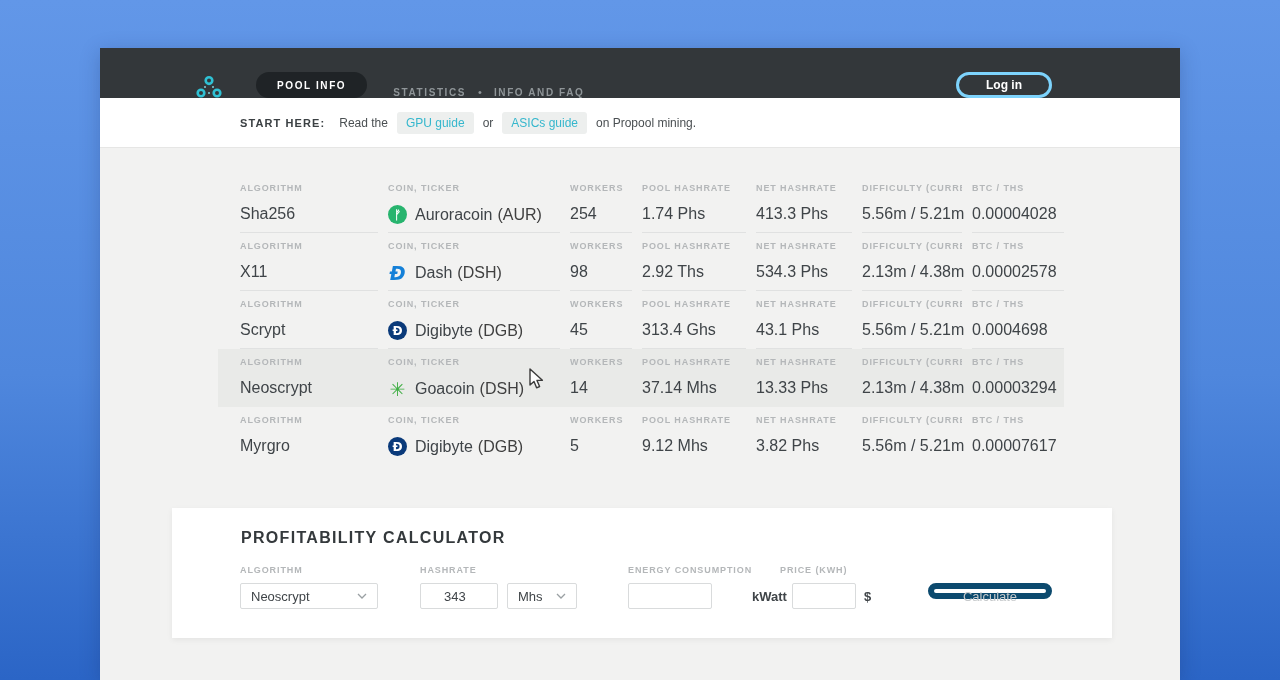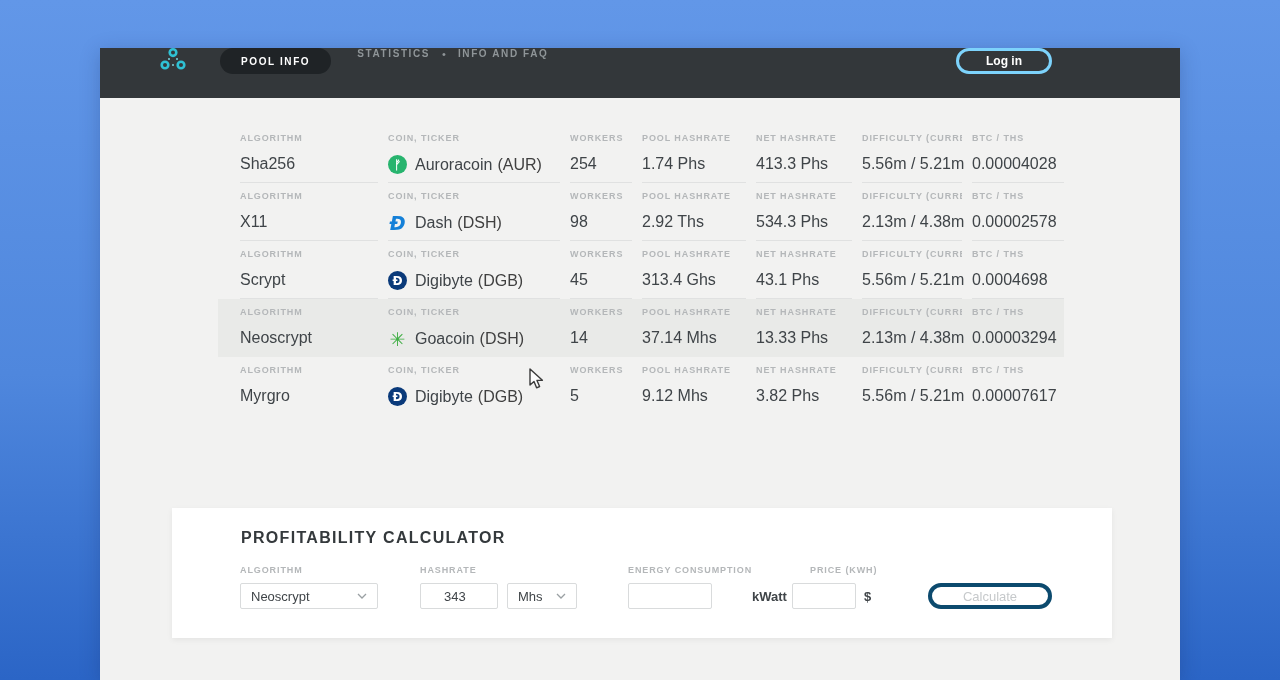--- a/index.html
+++ b/index.html
@@ -9,22 +9,22 @@
     background:linear-gradient(180deg,#6297e8 0%,#4f87dd 55%,#2b65c6 100%);
     position:relative;
   }
   .page {
     position:absolute; left:100px; top:48px; width:1080px; height:632px;
     background:#f2f2f1; box-shadow:0 4px 18px rgba(20,40,90,.25);
   }
 
   
   .header {
-    height:50px; background:#33373a; display:flex; align-items:flex-start;
-    padding-left:60px;
+    height:50px; background:#33373a; display:flex; align-items:flex-end;
+    padding-left:96px;
   }
   .logo { width:26px; height:22px; margin-right:34px; flex:none; }
   .nav-pill {
     background:#1f2326; color:#fff; border-radius:14px; height:26px;
     display:flex; align-items:center; padding:0 21px;
     font-size:10px; font-weight:bold; letter-spacing:1.6px; cursor:pointer;
   }
   .nav-link {
     color:#8f9598; font-size:10px; font-weight:bold; letter-spacing:1.6px;
     margin-left:26px; cursor:pointer;
@@ -92,22 +92,22 @@
   }
   .box {
     position:absolute; top:75px; height:26px; background:#fff;
     border:1px solid #d9dbdc; border-radius:2px;
     font-size:13px; color:#3f4448;
   }
   .select { display:flex; align-items:center; justify-content:space-between; padding:0 10px; cursor:pointer; }
   input.box { padding:0 23px; outline:none; }
   .unit-txt { position:absolute; top:81px; font-size:13px; font-weight:bold; color:#3f4448; }
   .calc-btn {
-    position:absolute; left:756px; top:75px; width:124px; height:26px;
-    border:4px solid #0c4a6e; border-radius:13px; background:#fff;
+    position:absolute; left:756px; top:75px; width:124px; height:16px;
+    border:6px solid #0c4a6e; border-radius:13px; background:#fff;
     color:#c6c9cb; font-size:13px; cursor:pointer;
   }
 </style>
 </head>
 <body>
 
 <div class="page">
 
   <div class="header">
     <svg class="logo" viewBox="0 0 26 22">
@@ -118,20 +118,28 @@
       <circle cx="17" cy="11" r="1" fill="#7ad3de"></circle>
       <circle cx="13" cy="17" r="1" fill="#7ad3de"></circle>
     </svg>
     <div class="nav-pill">POOL INFO</div>
     <div class="nav-link">STATISTICS</div>
     <div class="nav-dot">•</div>
     <div class="nav-link">INFO AND FAQ</div>
     <button class="login-btn">Log in</button>
   </div>
 
+  <div class="startbar">
+    <span class="start-label">START HERE:</span>
+    <span class="start-text">Read the</span>
+    <span class="guide-chip">GPU guide</span>
+    <span class="start-text">or</span>
+    <span class="guide-chip">ASICs guide</span>
+    <span class="start-text">on Propool mining.</span>
+  </div>
 
   <div class="table">
   <div class="row bordered">
     <div class="cell">
       <div class="lbl">ALGORITHM</div>
       <div class="val">Sha256</div>
     </div>
     <div class="cell">
       <div class="lbl">COIN, TICKER</div>
       <div class="val coinval">
@@ -306,21 +314,21 @@
   <svg class="cursor" width="17" height="22" viewBox="0 0 17 22">
     <path d="M2 1 L2 17 L6 13.5 L8.6 19.8 L11.6 18.5 L9 12.4 L14.4 12.2 Z" fill="#fdfdfd" stroke="#3a3a3a" stroke-width="1.4" stroke-linejoin="round"></path>
   </svg>
 
   <div class="calc-card">
     <div class="calc-title">PROFITABILITY CALCULATOR</div>
 
     <div class="field-lbl" style="left:68px">ALGORITHM</div>
     <div class="field-lbl" style="left:248px">HASHRATE</div>
     <div class="field-lbl" style="left:456px">ENERGY CONSUMPTION</div>
-    <div class="field-lbl" style="left:638px">PRICE (KWH)</div>
+    <div class="field-lbl" style="left:608px">PRICE (KWH)</div>
 
     <div class="box select" style="left:68px; width:138px">
       <span>Neoscrypt</span>
       <svg width="10" height="6" viewBox="0 0 10 6">
         <path d="M1 1 L5 5 L9 1" stroke="#9aa0a3" stroke-width="1.3" fill="none"></path>
       </svg>
     </div>
 
     <input class="box" style="left: 248px; width: 78px;" value="343">
 

